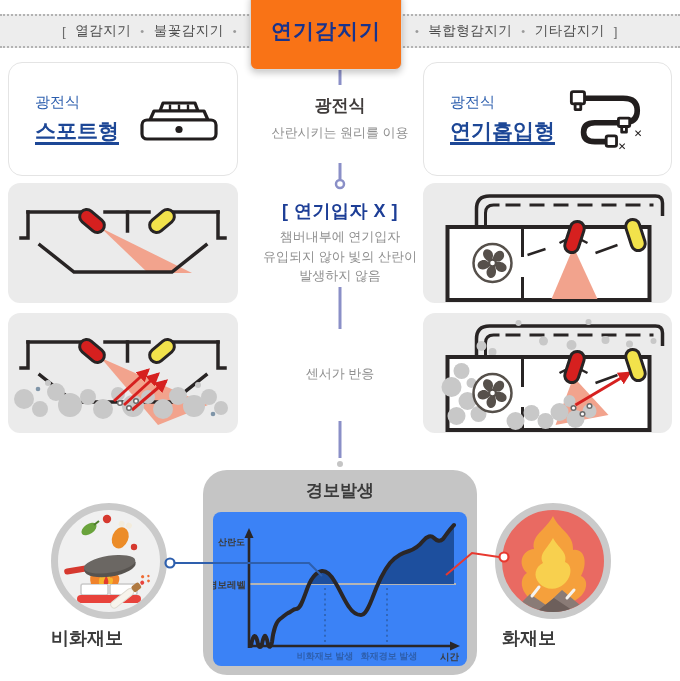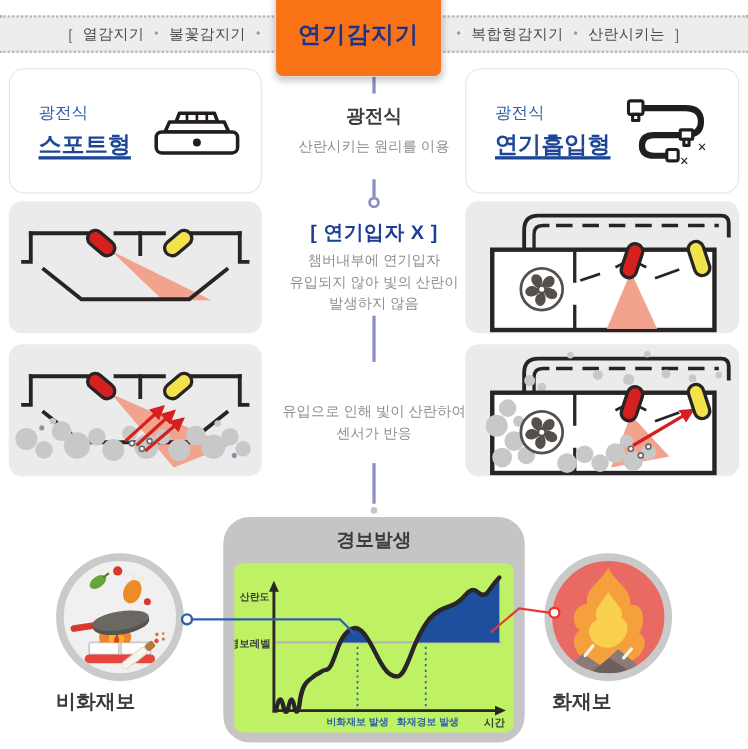--- a/index.html
+++ b/index.html
@@ -41,21 +41,21 @@
   .desc{font-size:13px;color:#8f8f8f;line-height:1.5}
   .d1{top:123px}.d2{top:227px}.d3{top:364px}
   .section-title{font-size:18px;font-weight:bold;color:#1d3e96;letter-spacing:.5px}
   .s1{top:199px}.s2{top:336px}
 
   
   .alarm-panel{position:absolute;left:203px;top:470px;width:274px;height:205px;
                background:#c5c5c5;border-radius:24px}
   .alarm-title{position:absolute;top:9px;width:100%;text-align:center;
                font-size:17px;font-weight:bold;color:#3b3b3b}
-  .chart-panel{position:absolute;left:10px;top:42px;width:254px;height:154px;background:#bef264;
+  .chart-panel{position:absolute;left:10px;top:42px;width:254px;height:154px;background:#3b82f6;
                border-radius:8px;overflow:hidden}
   .chart-panel svg{display:block;width:254px;height:154px}
   .chart-panel text{font-family:"Liberation Sans","DejaVu Sans",sans-serif}
 
   
   .circle{position:absolute;width:102px;height:102px;border:7px solid #cacaca;border-radius:50%;
           overflow:hidden}
   .circle svg{display:block;width:102px;height:102px}
   .circle-false{left:51px;top:503px;background:#f0f0f0}
   .circle-fire{left:495px;top:503px;background:#e96a62}
@@ -73,21 +73,21 @@
   <div class="top-bar">
     <span class="bracket">[</span>
     <span class="tab">열감지기</span>
     <span class="dot">•</span>
     <span class="tab">불꽃감지기</span>
     <span class="dot">•</span>
     <div class="title-box">연기감지기</div>
     <span class="dot">•</span>
     <span class="tab">복합형감지기</span>
     <span class="dot">•</span>
-    <span class="tab">산란시키는</span>
+    <span class="tab">기타감지기</span>
     <span class="bracket">]</span>
   </div>
 
   <div class="card card-left">
     <div>
       <div class="type">광전식</div>
       <div class="name">스포트형</div>
     </div>
     <svg viewBox="0 0 80 50" width="80" height="50">
       <g fill="#fff" stroke="#221e1e" stroke-width="3.2" stroke-linejoin="round">
@@ -131,21 +131,20 @@
   </div>
 
   <div class="ct section-title s1">[ 연기입자 X ]</div>
   <div class="ct desc d2">
     <div>챔버내부에 연기입자</div>
     <div>유입되지 않아 빛의 산란이</div>
     <div>발생하지 않음</div>
   </div>
 
   <div class="ct desc d3">
-    <div>유입으로 인해 빛이 산란하여</div>
     <div>센서가 반응</div>
   </div>
 
   <div class="gray-card gc-lt">
     <svg viewBox="0 0 230 120">
       <polygon points="93,45 140,90 184,90" fill="#f2a38d"></polygon>
       <g fill="none" stroke="#282424" stroke-width="3.5" stroke-linecap="square">
         <path d="M 20,29 H 72"></path>
           <path d="M 97,29 H 118"></path>
           <path d="M 121,29 H 141"></path>

